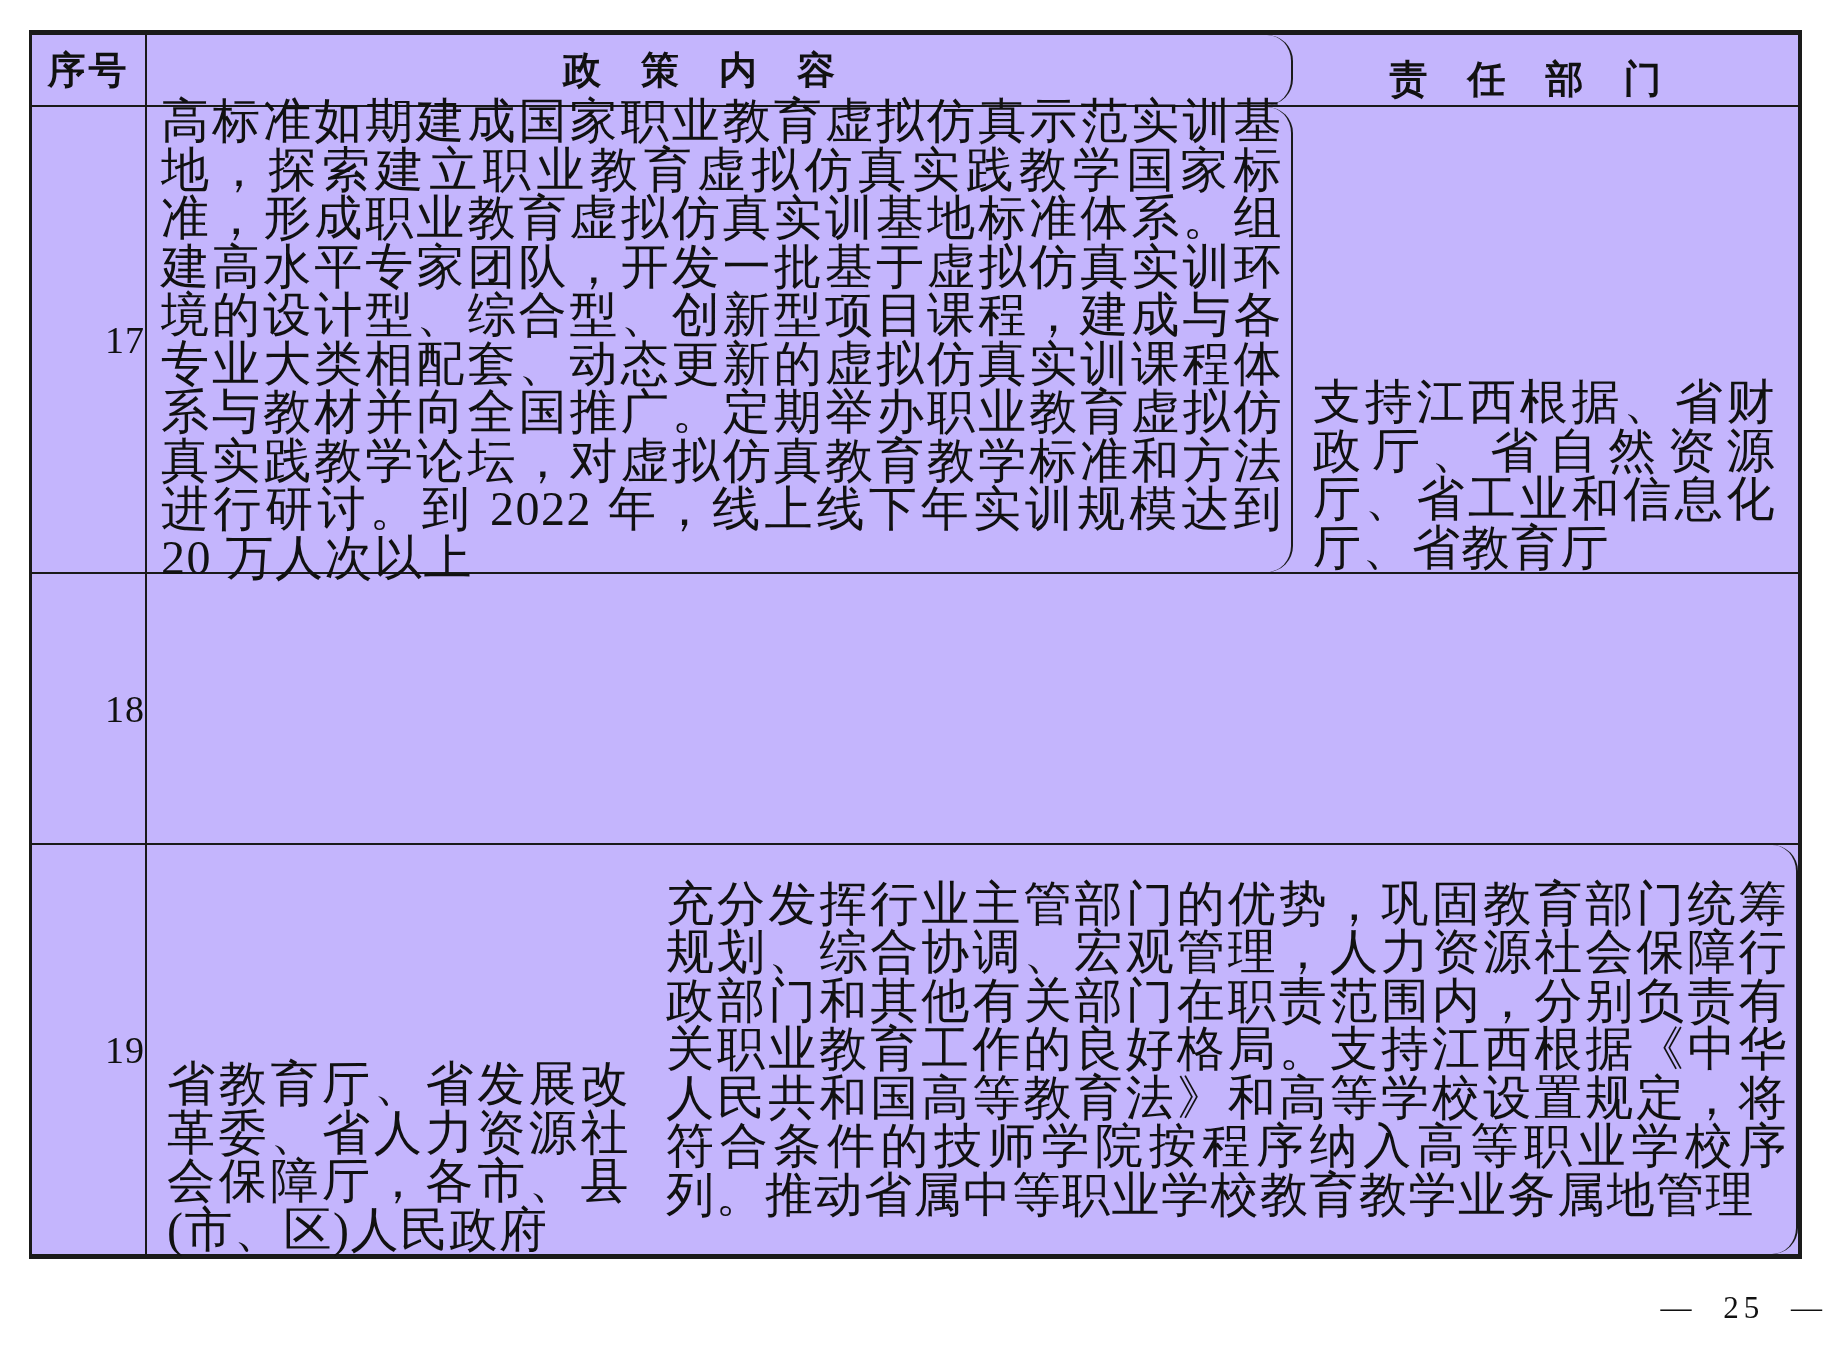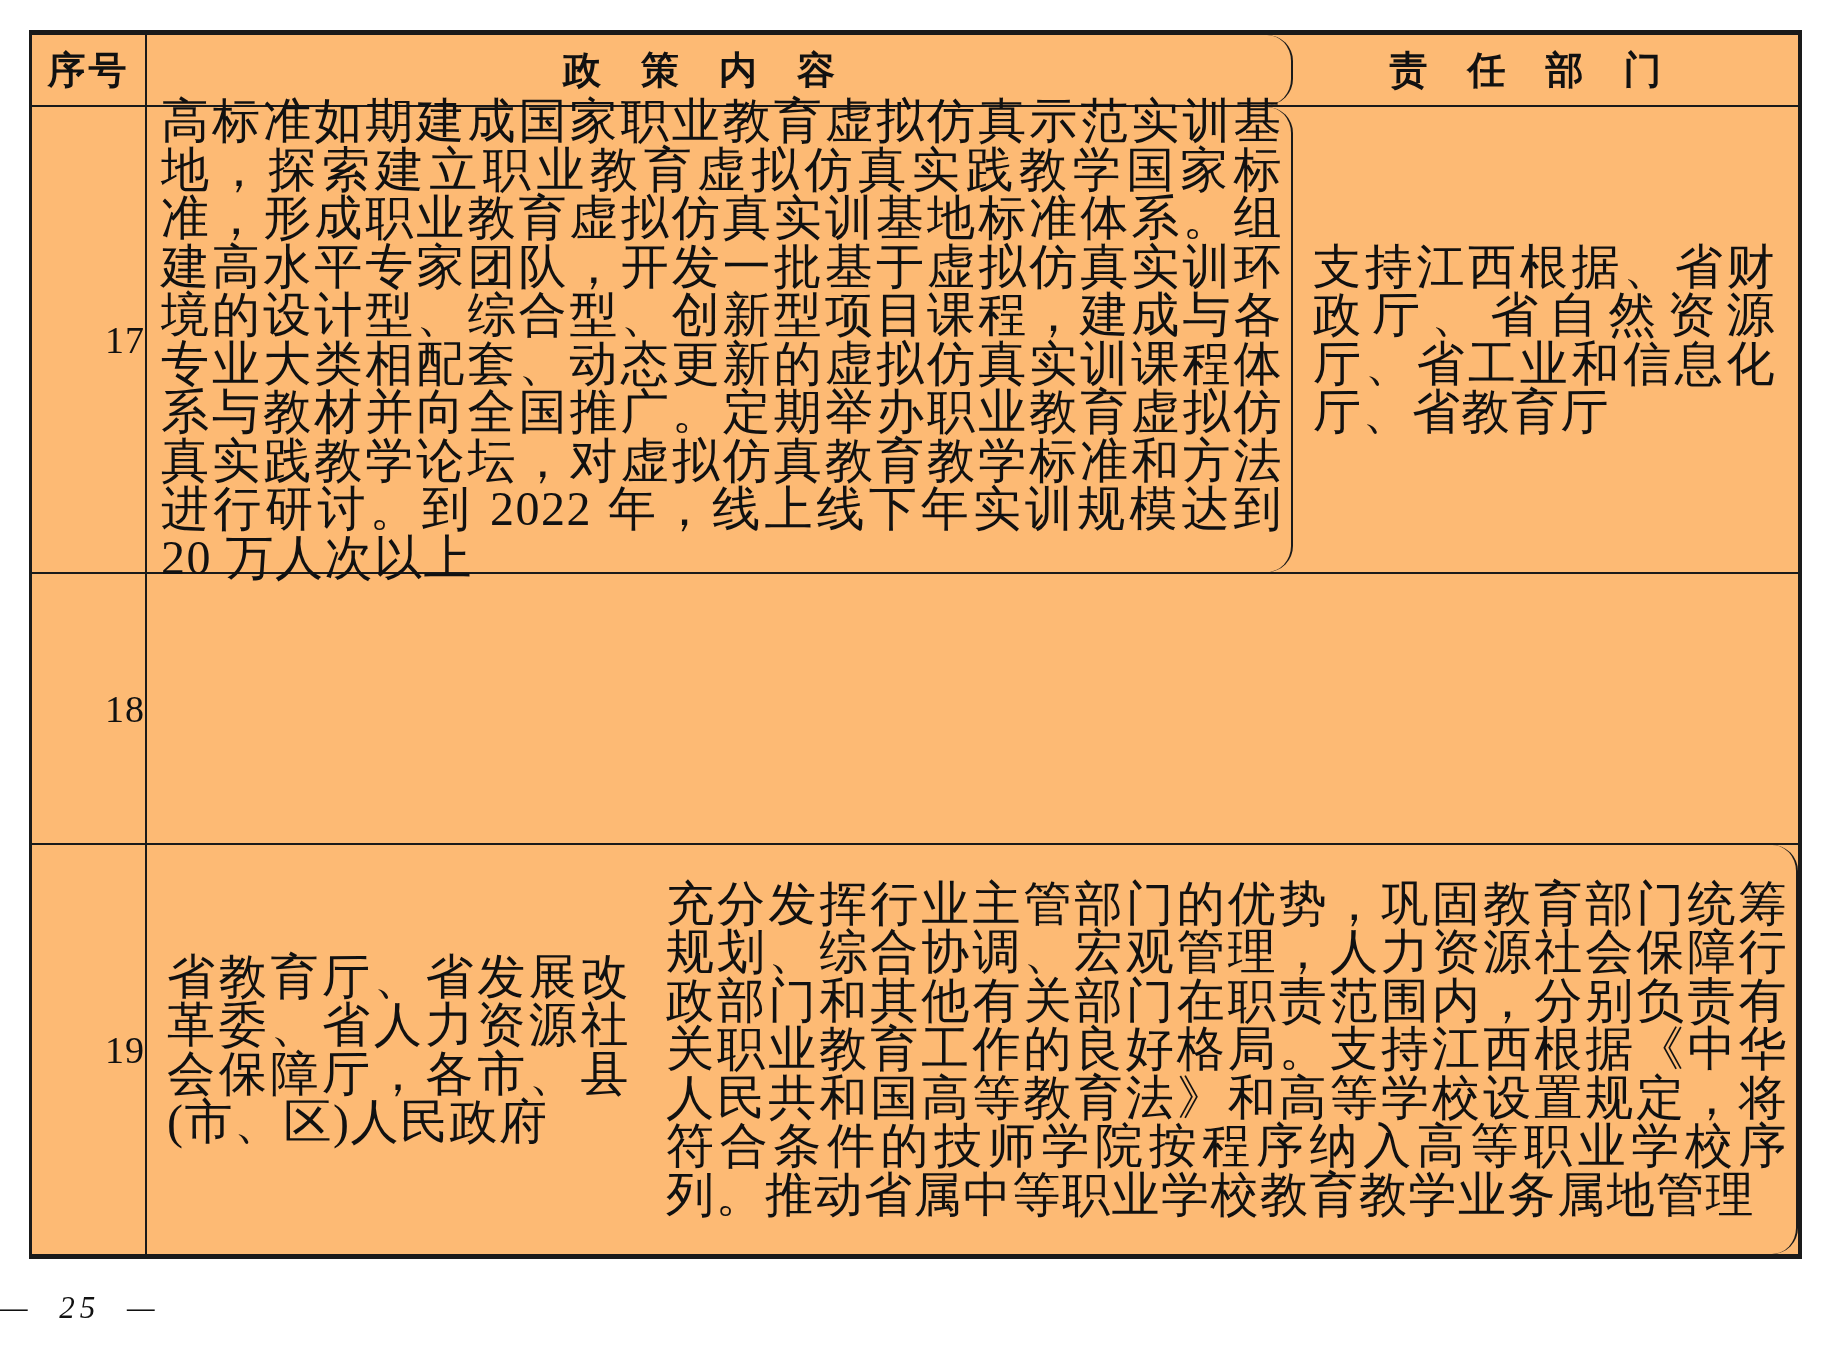--- a/index.html
+++ b/index.html
@@ -7,47 +7,46 @@
   html, body { background: #ffffff; }
   body {
     width: 1827px; height: 1359px; position: relative;
     font-family: "Liberation Serif", "DejaVu Serif", serif;
     color: var(--ink);
   }
   .policy-table {
     position: absolute; left: 29px; top: 30px; width: 1773px;
     border: 5px solid var(--bc);
     border-left-width: 3px; border-right-width: 4px;
-    background: #fdba74;
+    background: #c4b5fd;
   }
   .row { display: flex; border-bottom: 2px solid var(--bc); }
   .row:last-child { border-bottom: none; }
   .h-head { height: 72px; }
   .h-17 { height: 467px; }
   .h-18 { height: 271px; }
   .h-19 { height: 409px; }
   .cell { display: flex; align-items: center; }
   .c1 { width: 115px; justify-content: flex-end; border-right: 2px solid var(--bc); }
   .c2 { width: 1146px; border-right: 2px solid var(--bc); padding: 0 8px 0 14px; border-radius: 26px; }
-  .c3 { flex: 1; padding: 0 22px 0 20px; }
+  .c3 { flex: 1; padding: 0 22px 0 20px; align-items: flex-end; }
   .th { justify-content: center; font-weight: bold; font-size: 38px; padding: 0; }
   .th-label { letter-spacing: 3px; white-space: nowrap; }
   .th-label.spaced { letter-spacing: 40px; text-indent: 0; }
   .txt {
     width: 100%;
     font-size: 48px; line-height: 48.5px; letter-spacing: 1.5px;
     text-align: justify;
     line-break: strict;
   }
   .num { font-size: 38px; letter-spacing: 1px; }
   .page-footer {
     position: absolute; left: 0; right: 0; top: 1290px;
-    text-align: left; font-size: 31px; letter-spacing: 5px; word-spacing: 14px;
+    text-align: right; font-size: 31px; letter-spacing: 5px; word-spacing: 14px;
     color: var(--ink);
-    font-style: italic;
   }
 </style>
 </head>
 <body>
 
 <div class="policy-table">
 
   <div class="row h-head">
     <div class="cell c1 th">
       <span class="th-label">序号</span>

